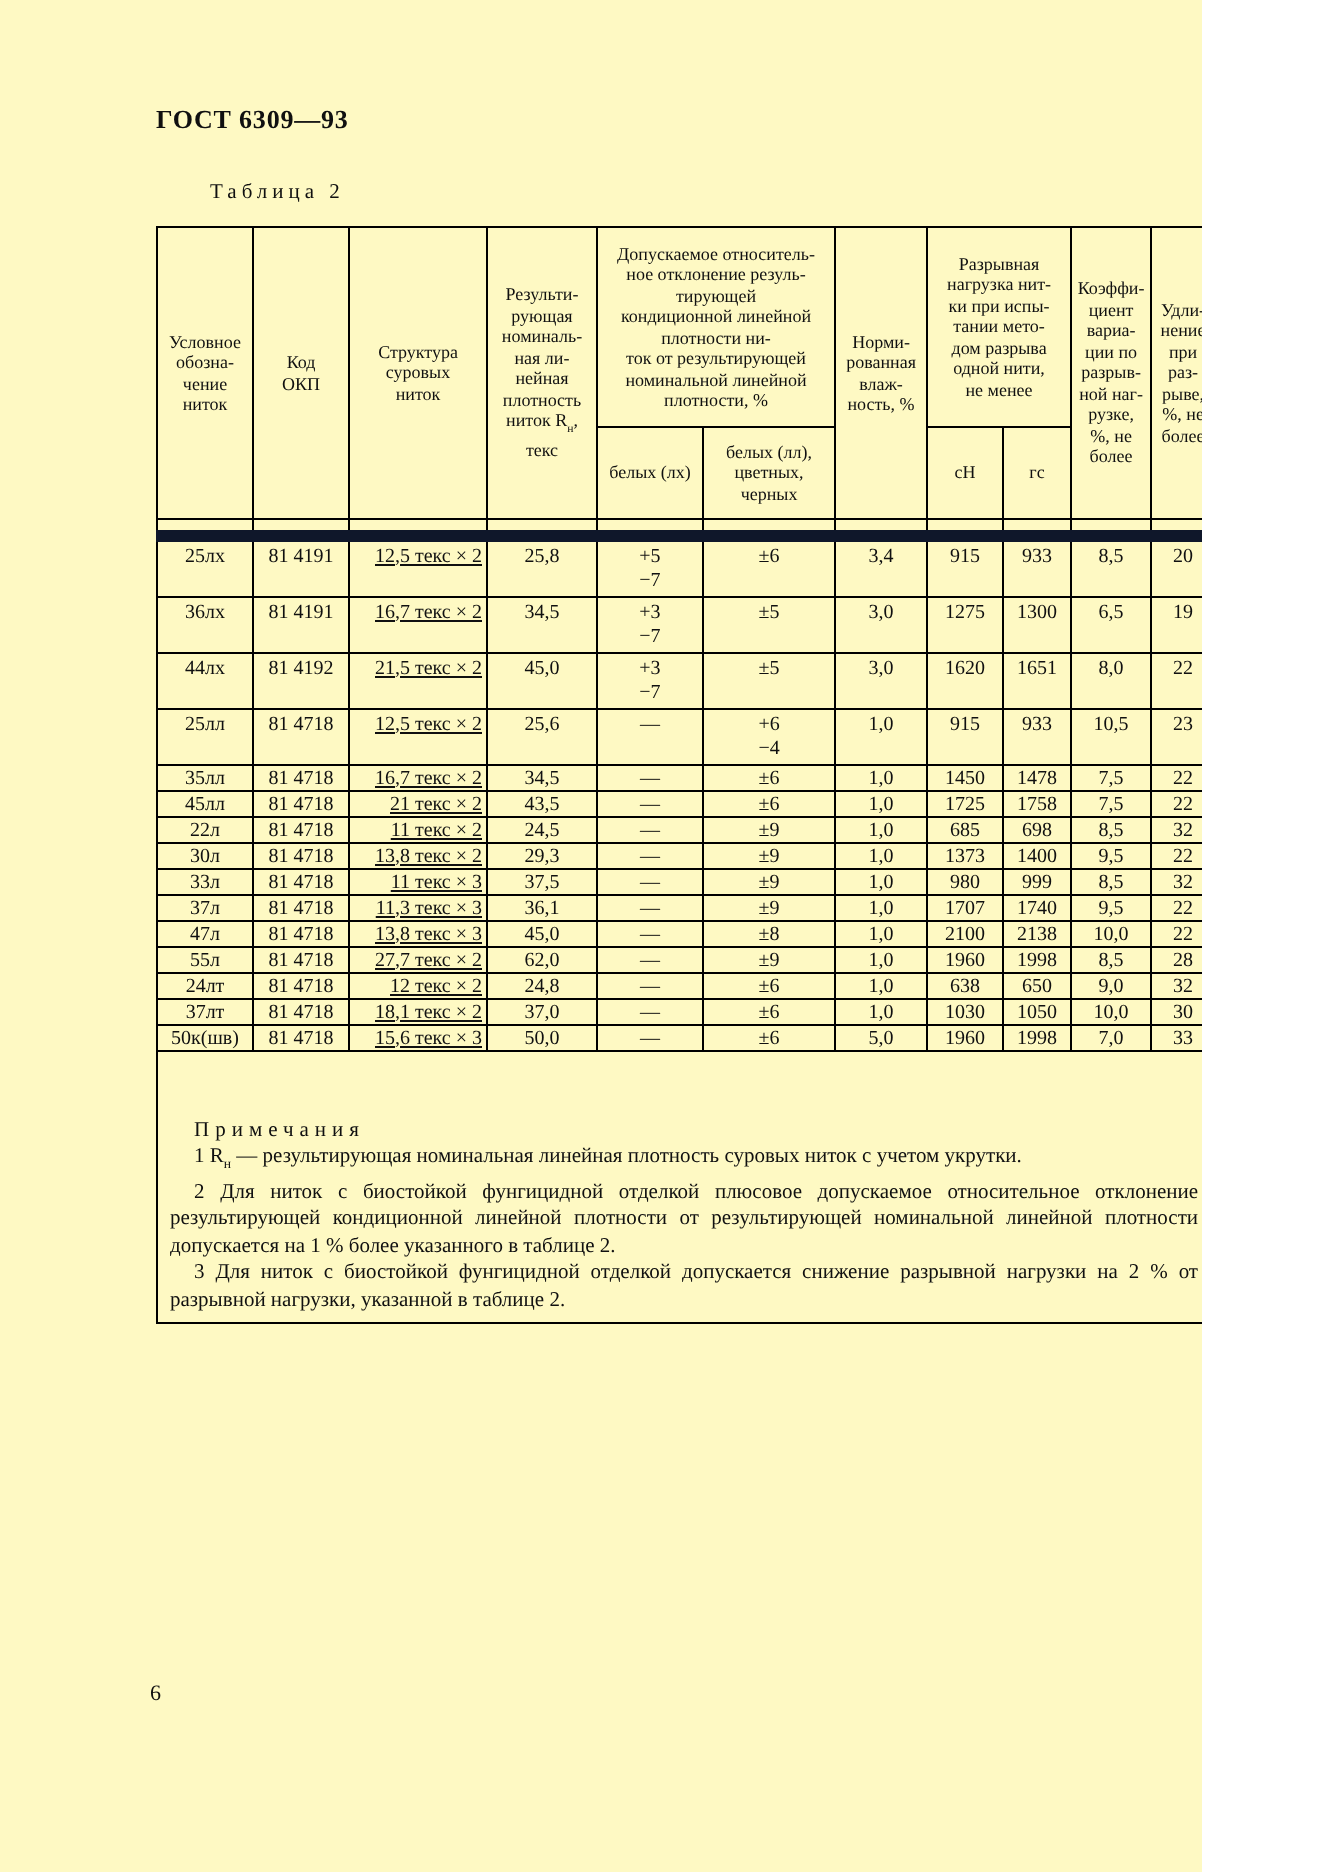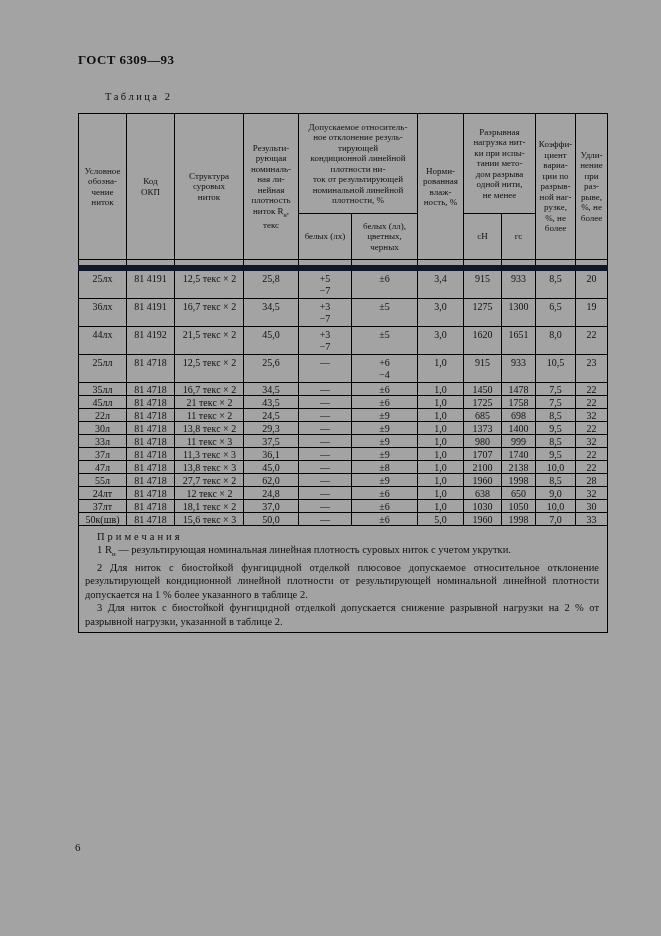--- a/index.html
+++ b/index.html
@@ -1,17 +1,17 @@
 <!DOCTYPE html>
 <html><head>
 <meta charset="utf-8">
 <style>
   html,body { margin:0; padding:0; background:#ffffff; }
   .page {
-    position:relative; width:661px; height:936px; background:#a3a3a3;
+    position:relative; width:601px; height:936px; background:#fef9c3;
     font-family:"Liberation Serif","DejaVu Serif",serif; color:#101010;
     overflow:hidden;
   }
   .doc-code { position:absolute; left:78px; top:52px; font-weight:bold; font-size:13px; letter-spacing:0.4px; }
   .caption  { position:absolute; left:79px; top:91px; font-size:10.5px; letter-spacing:2.5px;margin-left:26px; }
 
   table.gost { position:absolute; left:78px; top:113px; width:529px;
     border-collapse:collapse; table-layout:fixed; border:1.5px solid #000; }
   table.gost th, table.gost td { border:1px solid #000; font-weight:normal; }
 
@@ -24,25 +24,25 @@
 
   tbody.spacer tr { height:8px; }
   tbody.spacer td { padding:0; }
 
   tbody.main { border-top:6px solid #0f172a; }
   tbody.main td {
     font-size:10px; line-height:11px; text-align:center; vertical-align:top;
     padding:1px 2px 0; white-space:pre-line;
   }
   tbody.main tr:nth-child(-n+4) td { line-height:12px; padding-top:2px; padding-bottom:1px; }
-  tbody.main td.left { text-align:center; padding-left:3px; }
+  tbody.main td.left { text-align:right; padding-left:3px;text-decoration:underline; }
 
   td.notes { height:96px; vertical-align:top; padding:4px 8px 4px 6px;
     font-size:10.5px; line-height:13.5px; }
-  .notes-title { text-indent:12px; letter-spacing:3px; }
+  .notes-title { text-indent:12px; letter-spacing:3px;margin-top:29px; }
   .note { text-indent:12px; text-align:justify; margin:0; }
   sub { font-size:0.65em; }
 
   .page-num { position:absolute; left:75px; top:841px; font-size:11px; }
 </style>
 </head>
 <body>
 
 <div class="page">
 

